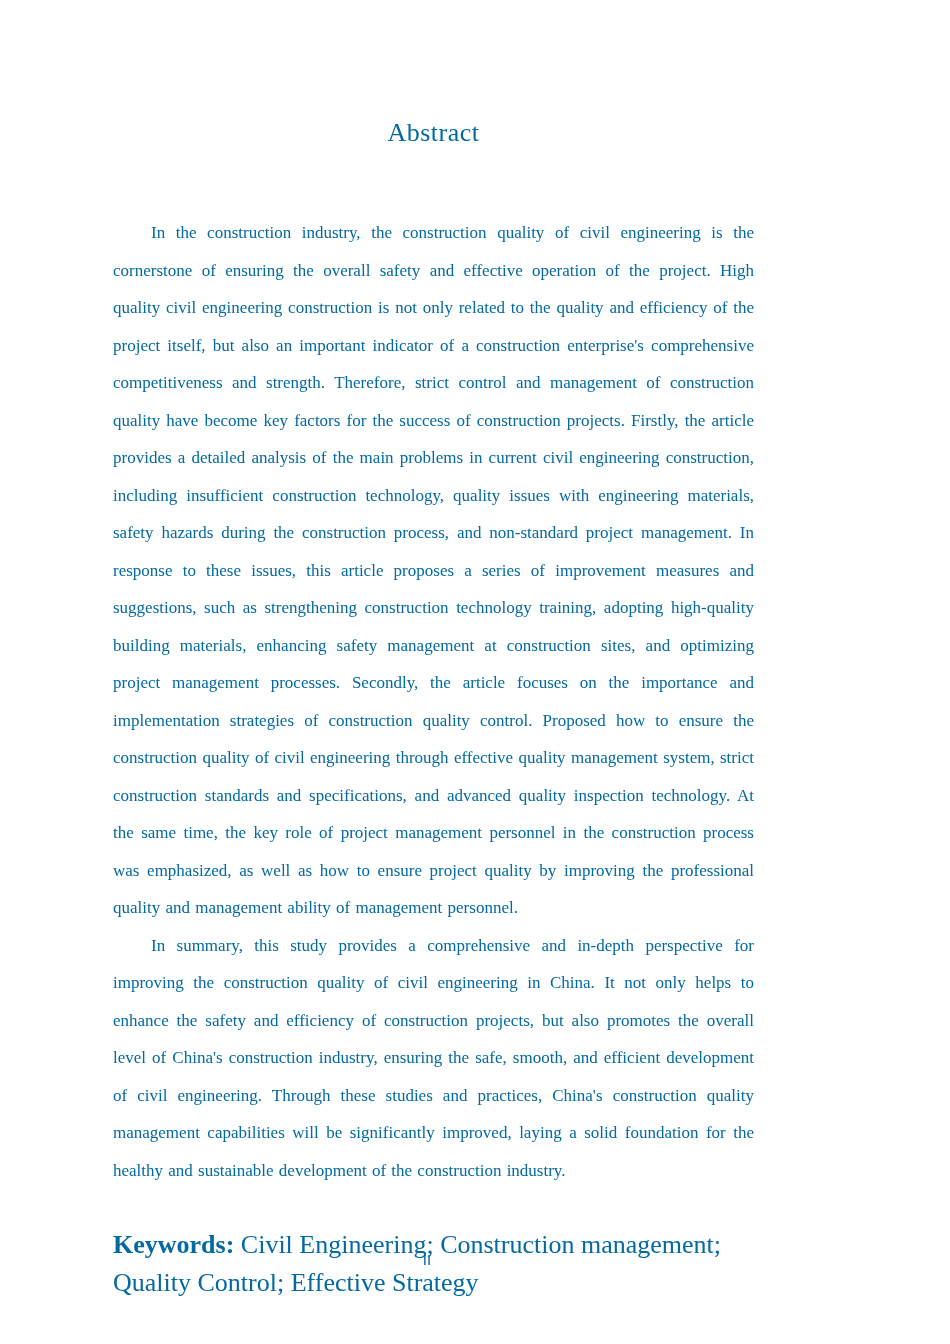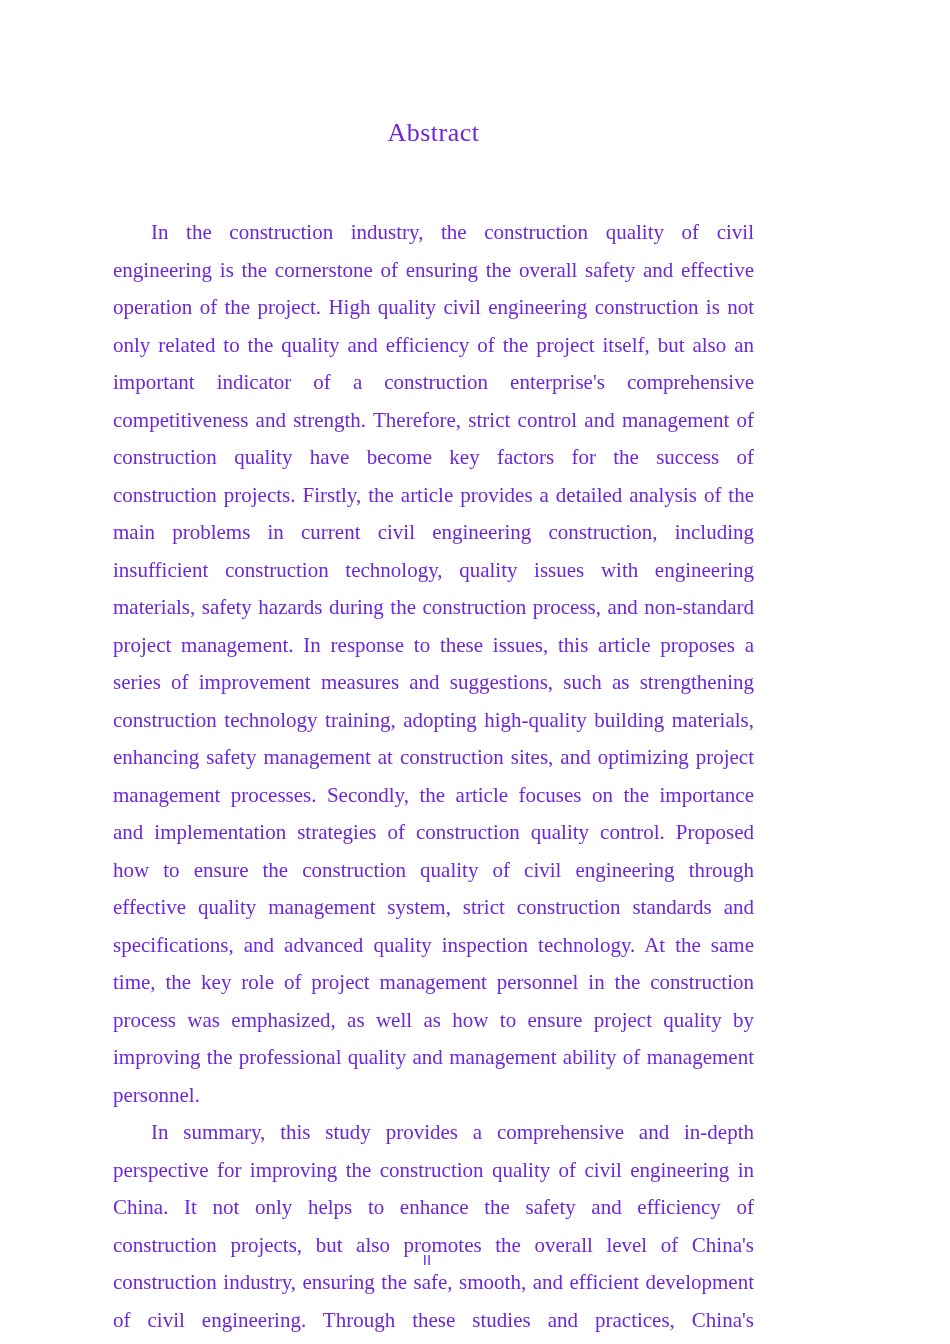--- a/index.html
+++ b/index.html
@@ -6,36 +6,36 @@
     margin: 0;
     padding: 0;
     background: #ffffff;
   }
   .page {
     position: relative;
     width: 854px;
     height: 1344px;
     background: #ffffff;
     font-family: "Liberation Serif", "DejaVu Serif", serif;
-    color: #6d28d9;
+    color: #0369a1;
     box-sizing: border-box;
     padding: 118px 100px 0 113px;
   }
   .title {
     text-align: center;
     font-size: 26px;
     font-weight: normal;
     margin: 0 0 0 0;
     letter-spacing: 0.5px;
   }
   .body-text {
     margin-top: 66px;
   }
   .para {
-    font-size: 21px;
+    font-size: 17px;
     line-height: 37.5px;
     text-align: justify;
     text-indent: 38px;
     margin: 0;
     word-spacing: 1px;
   }
   .keywords {
     font-size: 26px;
     line-height: 37.5px;
     margin-top: 37px;

